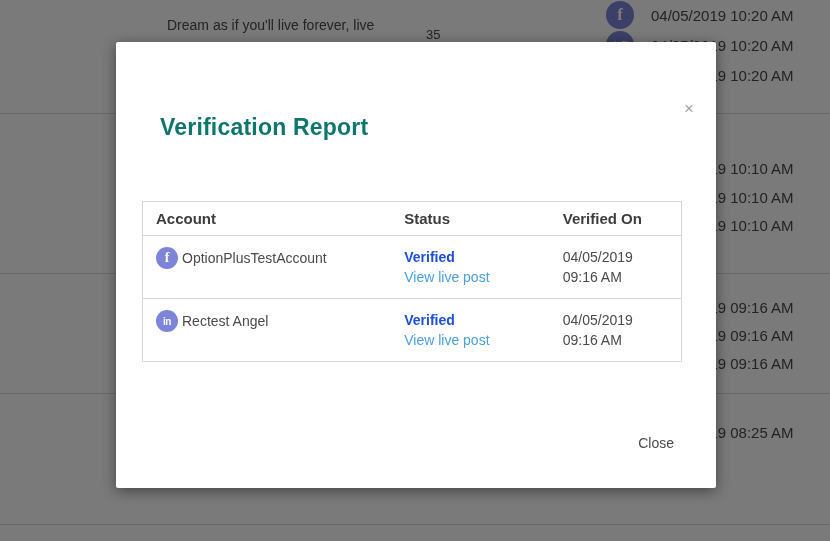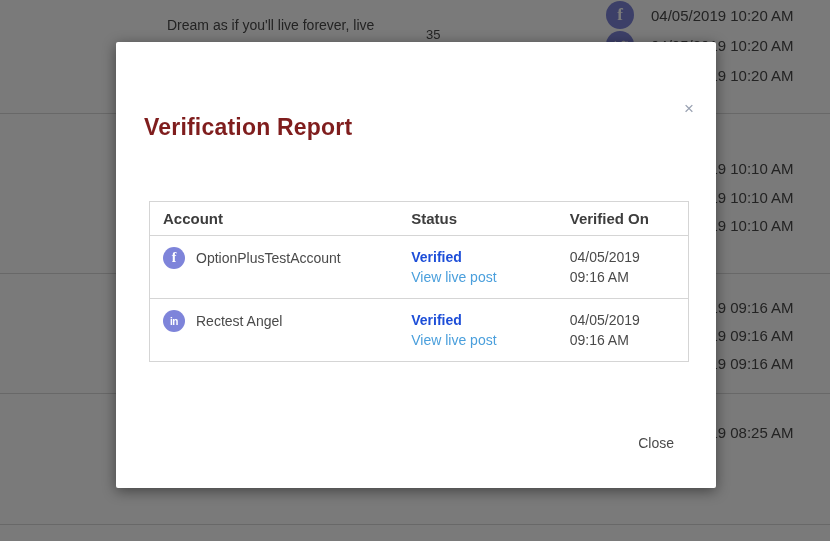--- a/index.html
+++ b/index.html
@@ -28,36 +28,36 @@
   .sicon svg { width:12px; height:12px; }
   .sicon.lg svg { width:15px; height:15px; }
   
   .overlay { position:absolute; inset:0; background:rgba(0,0,0,0.52); z-index:5; }
   
   .modal { position:absolute; left:116px; top:42px; width:600px; height:446px;
            background:#fff; z-index:10; border-radius:2px;
            box-shadow:0 3px 14px rgba(0,0,0,0.45); }
   .modal-close { position:absolute; top:58px; right:22px; font-size:17px; line-height:1;
                  color:#9aa2b2; cursor:pointer; }
-  .modal-title { position:absolute; left:28px; top:72px; font-size:23px; color:#7f1d1d;
+  .modal-title { position:absolute; left:44px; top:72px; font-size:23px; color:#0f766e;
                  letter-spacing:0.2px; }
   .meta { position:absolute; left:28px; top:128px; font-size:14px; line-height:22px; color:#4a4a4a; }
   .meta b { color:#3d3d3d; }
   
-  table.verify { position:absolute; left:33px; top:159px; width:540px;
+  table.verify { position:absolute; left:26px; top:159px; width:540px;
                  border-collapse:collapse; font-size:14px; color:#4a4a4a;padding-left:7px; }
   table.verify th, table.verify td { text-align:left; vertical-align:top; }
   table.verify th { border:1px solid #d5d5d5; border-width:1px 0; font-size:15px;
                     font-weight:600; color:#3d3d3d; padding:8px 12px 8px 13px; }
   table.verify { border:1px solid #d5d5d5; }
   table.verify td { border-bottom:1px solid #d5d5d5; padding:11px 12px 11px 13px; }
   .col-account { width:249px; }
   .col-status  { width:159px; }
   .col-on      { width:132px; }
-  .acct-cell { display:flex; align-items:center; gap:11px; }
+  .acct-cell { display:flex; align-items:center; gap:4px; }
   .status-ok { color:#1d4ed8; line-height:20px;font-weight:bold; }
   .live-link { color:#4a9fdc; line-height:20px; text-decoration:none; cursor:pointer; display:inline-block; }
   .date-cell { line-height:20px; }
   .modal-footer-close { position:absolute; right:42px; top:393px; font-size:14px;
                         color:#4a4a4a; cursor:pointer; }
 </style>
 </head>
 <body>
 
 <div class="bg-page">

